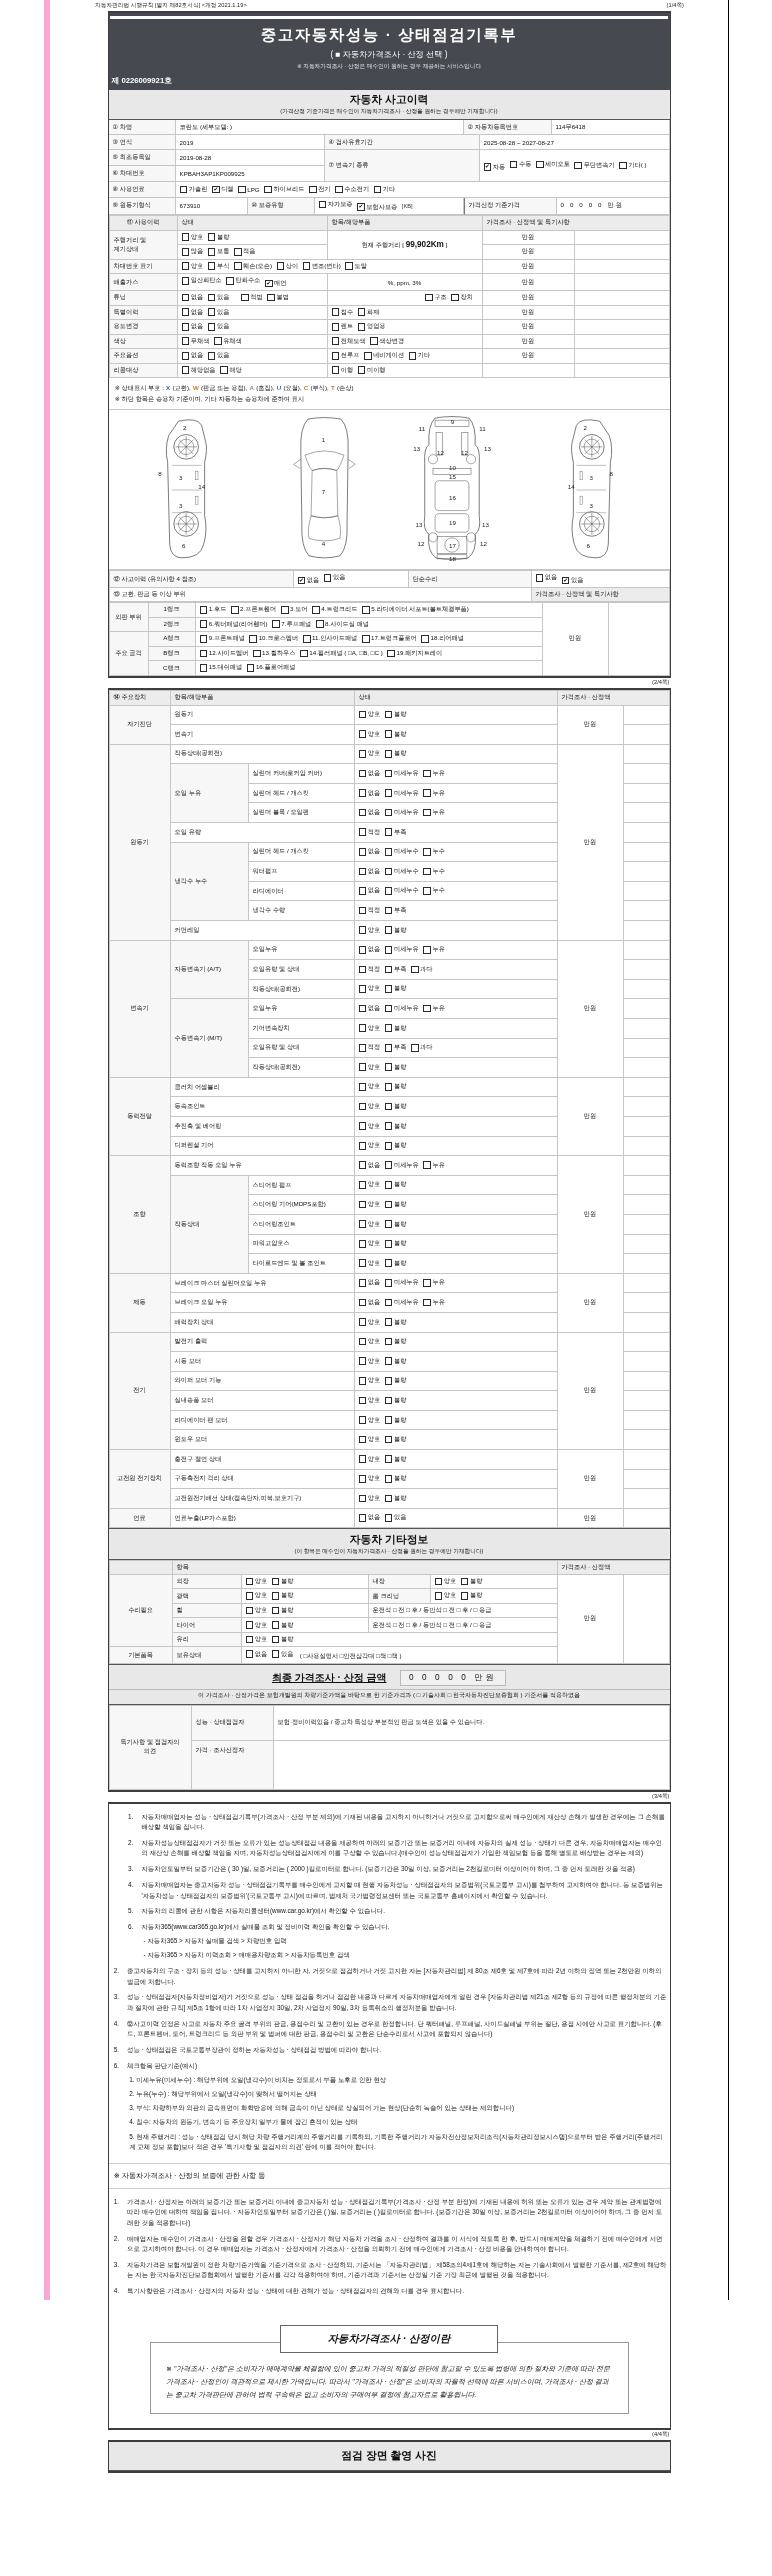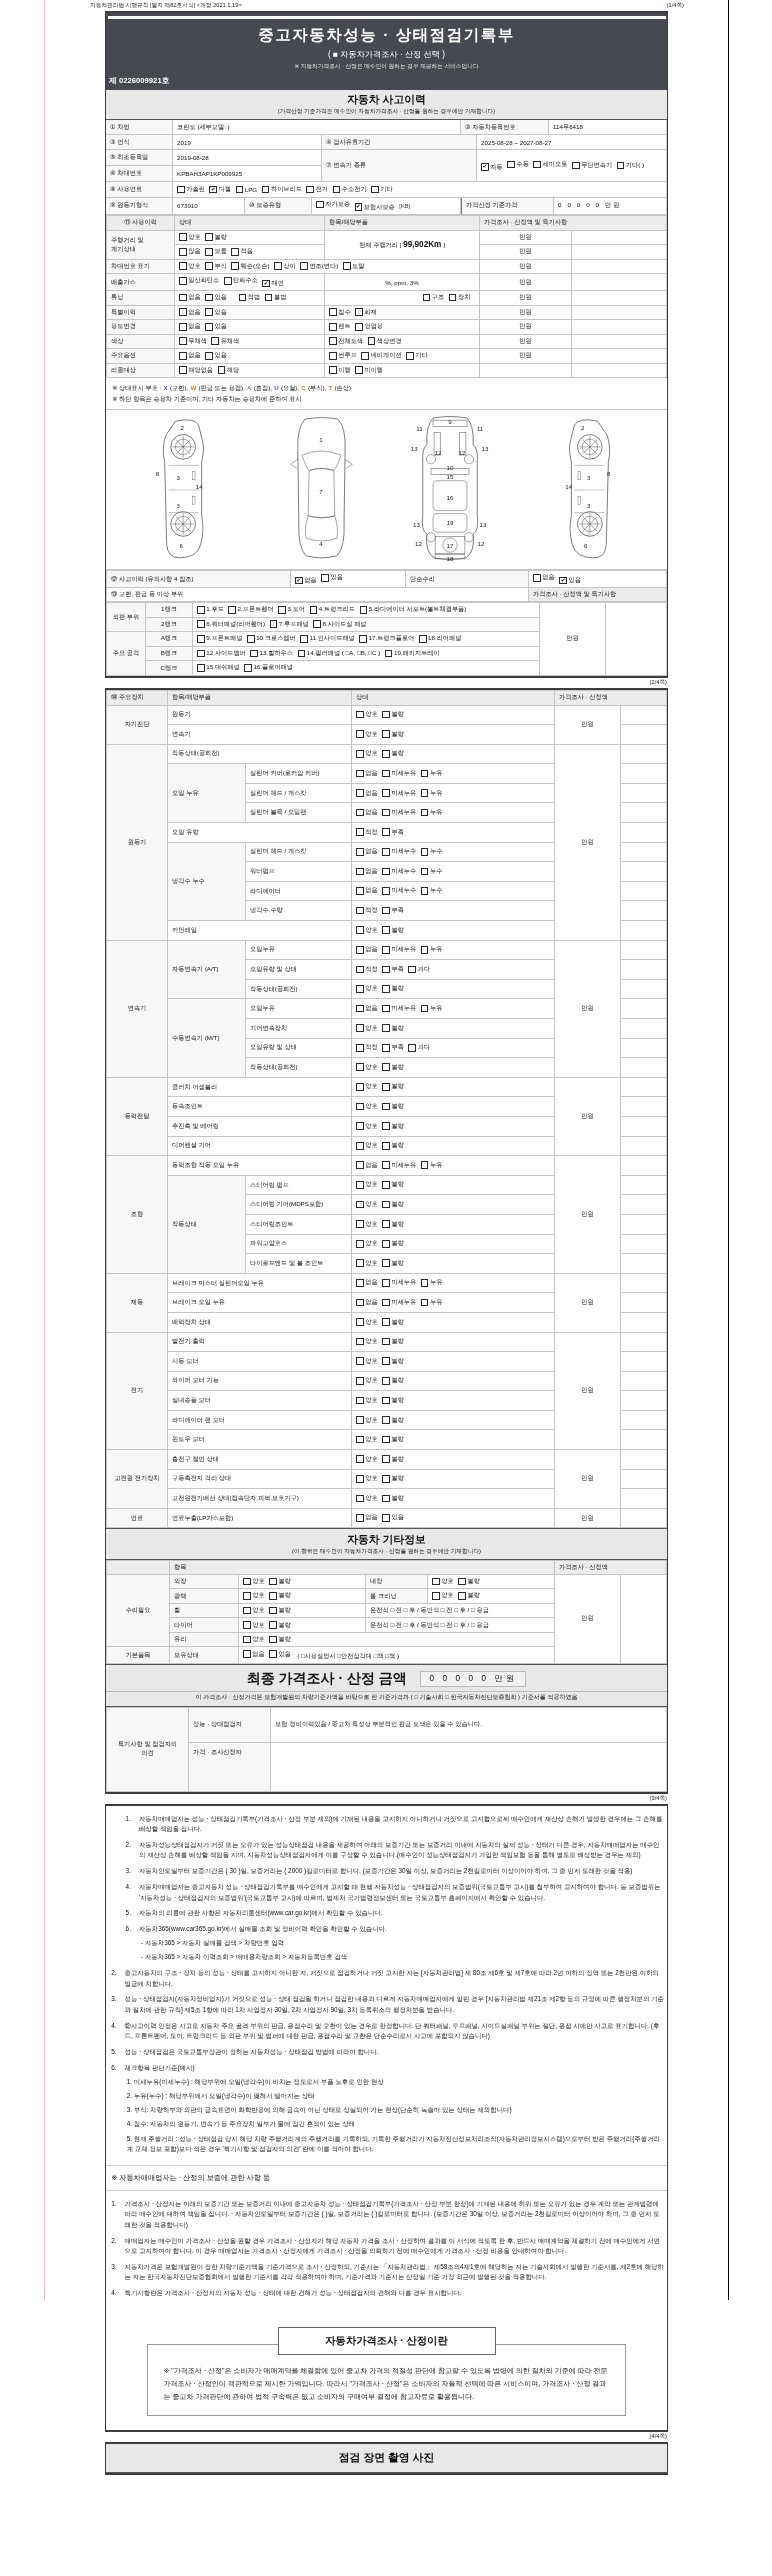--- a/index.html
+++ b/index.html
@@ -1,19 +1,19 @@
 <!DOCTYPE html>
 <html style="font-size:8.2px"><head>
 <meta charset="utf-8">
 <title>중고자동차성능 · 상태점검기록부</title>
 <style>
   html,body{margin:0;padding:0;}
   body{width:773px;height:2576px;background:#fff;color:#111;
        font-family:"Liberation Sans","DejaVu Sans",sans-serif;overflow:hidden;}
-  .sheet{position:relative;height:2300px;margin:0 44px;border-left:1px solid #f9a8d4;
+  .sheet{position:relative;height:2300px;margin:0 44px;border-left:6px solid #f9a8d4;
          border-right:1px solid #000;box-sizing:border-box;}
   .topline{display:flex;justify-content:space-between;font-size:5.7px;padding:2.1px 44px 1px 45px;color:#222;}
   .content{width:563px;margin:0 auto;}
   .block{border:1px solid #3d3d3d;border-top-width:2.6px;border-bottom-width:2.6px;background:#fff;}
   .marker{text-align:right;font-size:5.7px;padding:1px 1px 1.5px;color:#222;}
 
   
   .dark{background:#46494f;color:#fff;padding:1.5px 0 4.1px;}
   .dark .bar{height:3.1px;background:#fff;margin:1px 1.5px 6.2px;}
   .dark h1{margin:0;text-align:center;font-size:15.5px;font-weight:bold;letter-spacing:1.5px;}
@@ -52,32 +52,32 @@
   .diag svg{position:absolute;left:0;top:0;}
   .diag .nm{position:absolute;font-size:6.2px;color:#222;transform:translate(-50%,-50%);}
   .n-sec{font-size:7.2px;padding:7.2px 5.2px;border-bottom:0.5px solid #d0d0d0;}
   .n-list{padding:2.1px 3.1px 5.2px 5.2px;border-bottom:0.5px solid #d0d0d0;}
   .n-item{display:flex;margin:5.2px 0;font-size:6.4px;line-height:1.65;}
   .n-item .num{width:13.4px;flex:none;}
   .n-item .txt{flex:1;}
   .n-item.ind{margin-left:14.4px;}
   .n-sub{margin:3.6px 0 0 2.1px;}
 
-  .pboxwrap{padding:17.5px 41px 13.4px;}
+  .pboxwrap{padding:17.5px 41px 13.4px;font-style:italic;}
   .pbox-title{width:216px;margin:0 auto;background:#fff;border:0.5px solid #666;text-align:center;
               font-size:10.3px;font-weight:bold;padding:6.2px 0;position:relative;z-index:2;}
   .pbox{border:0.5px solid #999;margin-top:-11.3px;padding:20.6px 15.5px 11.3px;font-size:7px;line-height:1.85;}
 
   .photos-title{background:#e8e8e8;text-align:center;font-size:10.8px;font-weight:bold;
                 padding:6.7px 0;border-bottom:1px solid #555;}
 
   .valbox{background:#f1f1f1;border:0.5px solid #bbb;padding:1.5px 8.2px;letter-spacing:3.1px;}
   .finalbar{background:#e8e8e8;display:flex;align-items:center;justify-content:center;
             padding:4.6px 0 3.6px;gap:13.4px;border-bottom:0.5px solid #bbb;}
-  .finalbar .fl{font-size:14px;font-weight:bold;}
+  .finalbar .fl{font-size:10px;font-weight:bold;text-decoration:underline;}
   .finalnote{background:#e8e8e8;text-align:center;font-size:6px;padding:1px 0 3.6px;border-bottom:1px solid #555;}
 </style>
 </head>
 <body>
 
 <div class="sheet">
   <div class="topline">
     <span>자동차관리법 시행규칙 [별지 제82호서식] &lt;개정 2021.1.19&gt;</span>
     <span>(1/4쪽)</span>
   </div>
@@ -1337,21 +1337,21 @@
           </div>
           <div class="n-item">
             <span class="num">5.</span>
             <span class="txt">성능 · 상태점검은 국토교통부장관이 정하는 자동차성능 · 상태점검 방법에 따라야 합니다.</span>
           </div>
           <div class="n-item">
             <span class="num">6.</span>
             <span class="txt">체크항목 판단기준(예시)<div class="n-sub">1.  미세누유(미세누수) : 해당부위에 오일(냉각수)이 비치는 정도로서 부품 노후로 인한 현상</div><div class="n-sub">2.  누유(누수) : 해당부위에서 오일(냉각수)이 맺혀서 떨어지는 상태</div><div class="n-sub">3.  부식: 차량하부와 외판의 금속표면이 화학반응에 의해 금속이 아닌 상태로 상실되어 가는 현상(단순히 녹슬어 있는 상태는 제외합니다)</div><div class="n-sub">4.  침수: 자동차의 원동기, 변속기 등 주요장치 일부가 물에 잠긴 흔적이 있는 상태</div><div class="n-sub">5.  현재 주행거리 : 성능 · 상태점검 당시 해당 차량 주행거리계의 주행거리를 기록하되, 기록한 주행거리가 자동차전산정보처리조직(자동차관리정보시스템)으로부터 받은 주행거리(주행거리계 교체 정보 포함)보다 적은 경우 '특기사항 및 점검자의 의견' 란에 이를 적어야 합니다.</div></span>
           </div>
         </div>
-      <div class="n-sec">※ 자동차매매업자는 · 산정의 보증에 관한 사항 등</div>
+      <div class="n-sec">※ 자동차가격조사 · 산정의 보증에 관한 사항 등</div>
       <div class="n-list" style="border-bottom:none;">
           <div class="n-item">
             <span class="num">1.</span>
             <span class="txt">가격조사 · 산정자는 아래의 보증기간 또는 보증거리 이내에 중고자동차 성능 · 상태점검기록부(가격조사 · 산정 부분 한정)에 기재된 내용에 허위 또는 오류가 있는 경우 계약 또는 관계법령에 따라 매수인에 대하여 책임을 집니다.  · 자동차인도일부터 보증기간은 (      )일, 보증거리는 (      )킬로미터로 합니다. (보증기간은 30일 이상, 보증거리는 2천킬로미터 이상이어야 하며, 그 중 먼저 도래한 것을 적용합니다)</span>
           </div>
           <div class="n-item">
             <span class="num">2.</span>
             <span class="txt">매매업자는 매수인이 가격조사 · 산정을 원할 경우 가격조사 · 산정자가 해당 자동차 가격을 조사 · 산정하여 결과를 이 서식에 적도록 한 후, 반드시 매매계약을 체결하기 전에 매수인에게 서면으로 고지하여야 합니다. 이 경우 매매업자는 가격조사 · 산정자에게 가격조사 · 산정을 의뢰하기 전에 매수인에게 가격조사 · 산정 비용을 안내하여야 합니다.</span>
           </div>
           <div class="n-item">

